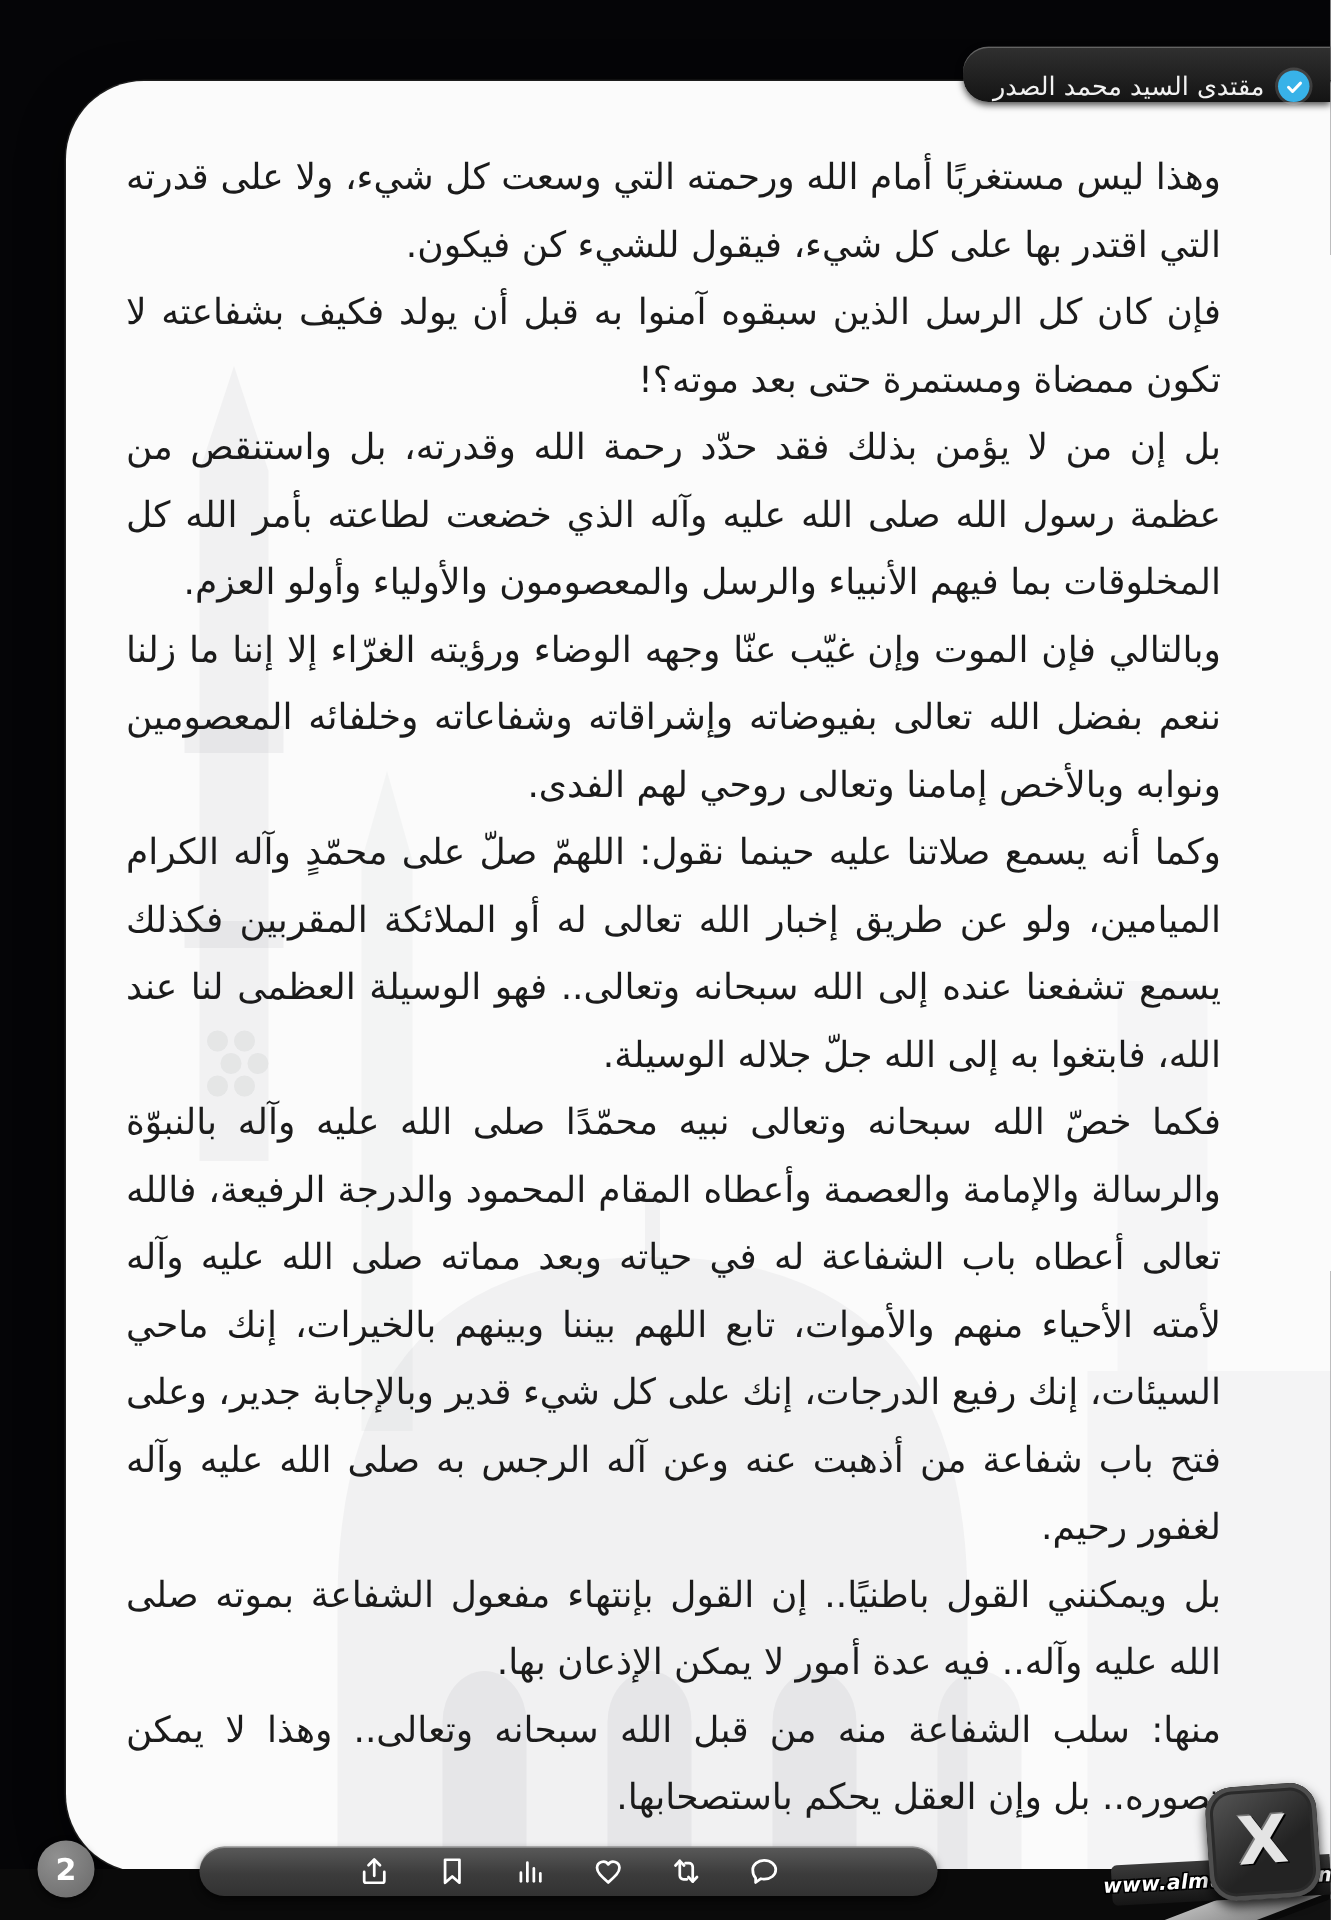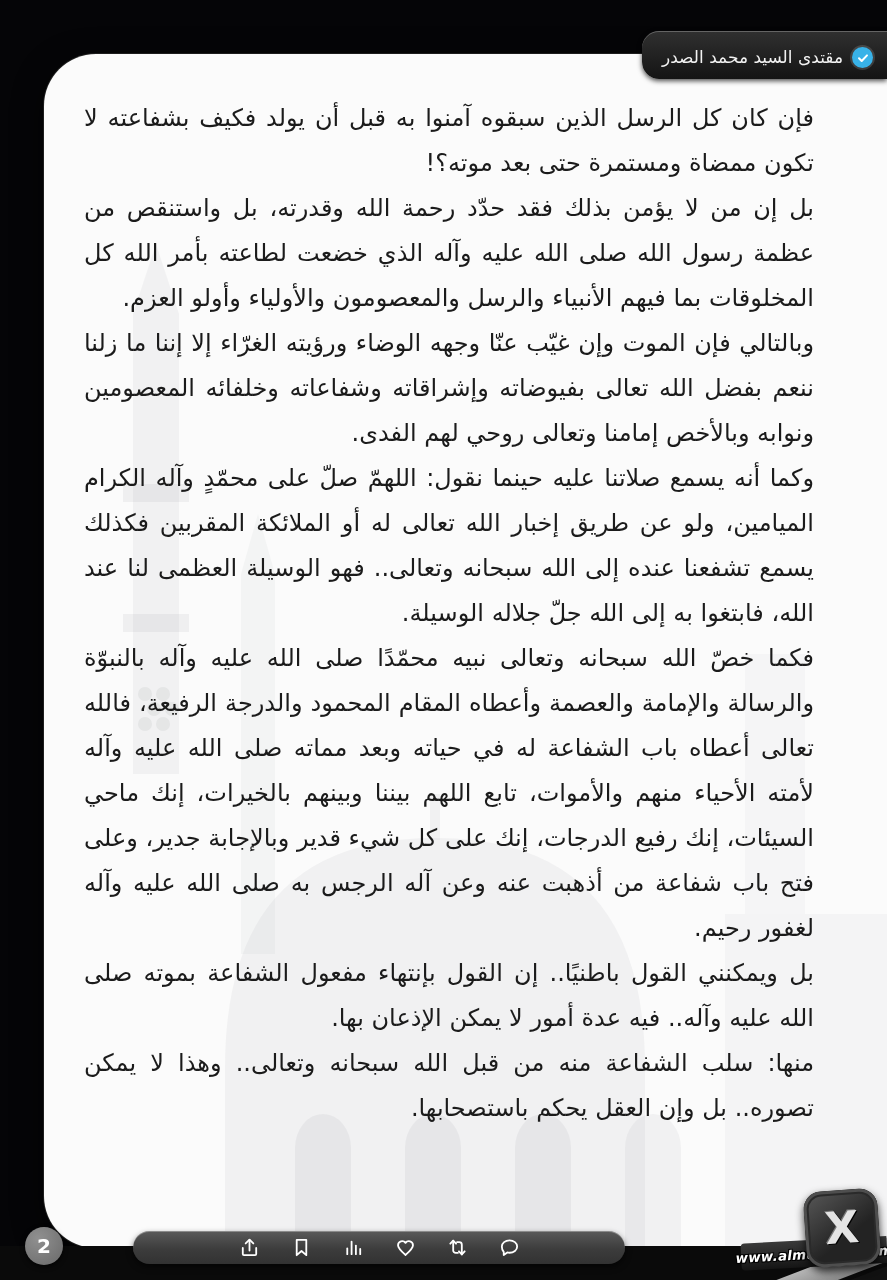--- a/index.html
+++ b/index.html
@@ -12,22 +12,22 @@
   .card{
     position:absolute;left:44px;top:54px;right:-46px;height:1194px;
     background:#fbfbfb;border-radius:52px;
     box-shadow:0 0 0 1px #1d1d1d, 0 8px 30px rgba(0,0,0,.6);
     z-index:1;overflow:hidden;
   }
   .watermark{position:absolute;left:0;top:0;width:100%;height:100%;pointer-events:none;}
   
   .header-pill{
     position:absolute;top:31px;right:0;height:32px;z-index:6;
-    display:flex;flex-direction:row-reverse;align-items:flex-start;gap:9px;
-    padding:16px 14px 0 20px;direction:rtl;
+    display:flex;flex-direction:row-reverse;align-items:flex-end;gap:9px;
+    padding:5px 14px 0 20px;direction:rtl;
     background:linear-gradient(#303030,#141414);
     border-radius:17px 0 0 17px;
     box-shadow:inset 0 1px 0 rgba(255,255,255,.25), 0 2px 5px rgba(0,0,0,.7);
   }
   .channel-name{color:#f2f2f2;font-size:17px;letter-spacing:.2px;}
   .verified{
     width:21px;height:21px;border-radius:50%;background:#38b2e8;
     display:flex;align-items:center;justify-content:center;flex:0 0 auto;
     box-shadow:0 0 0 2px rgba(255,255,255,.15);
   }
@@ -134,20 +134,21 @@
 <div class="header-pill">
   <span class="channel-name">مقتدى السيد محمد الصدر</span>
   <span class="verified">
     <svg width="12" height="12" viewBox="0 0 12 12">
         <path d="M2 6.2 L4.7 9 L10 3.4" fill="none" stroke="#fff" stroke-width="2" stroke-linecap="round" stroke-linejoin="round"></path>
       </svg>
   </span>
 </div>
 
 <div class="content">
+  <p>وهذا ليس مستغربًا أمام الله ورحمته التي وسعت كل شيء، ولا على قدرته التي اقتدر بها على كل شيء، فيقول للشيء كن فيكون.</p>
   <p>فإن كان كل الرسل الذين سبقوه آمنوا به قبل أن يولد فكيف بشفاعته لا تكون ممضاة ومستمرة حتى بعد موته؟!</p>
   <p>بل إن من لا يؤمن بذلك فقد حدّد رحمة الله وقدرته، بل واستنقص من عظمة رسول الله صلى الله عليه وآله الذي خضعت لطاعته بأمر الله كل المخلوقات بما فيهم الأنبياء والرسل والمعصومون والأولياء وأولو العزم.</p>
   <p>وبالتالي فإن الموت وإن غيّب عنّا وجهه الوضاء ورؤيته الغرّاء إلا إننا ما زلنا ننعم بفضل الله تعالى بفيوضاته وإشراقاته وشفاعاته وخلفائه المعصومين ونوابه وبالأخص إمامنا وتعالى روحي لهم الفدى.</p>
   <p>وكما أنه يسمع صلاتنا عليه حينما نقول: اللهمّ صلّ على محمّدٍ وآله الكرام الميامين، ولو عن طريق إخبار الله تعالى له أو الملائكة المقربين فكذلك يسمع تشفعنا عنده إلى الله سبحانه وتعالى.. فهو الوسيلة العظمى لنا عند الله، فابتغوا به إلى الله جلّ جلاله الوسيلة.</p>
   <p>فكما خصّ الله سبحانه وتعالى نبيه محمّدًا صلى الله عليه وآله بالنبوّة والرسالة والإمامة والعصمة وأعطاه المقام المحمود والدرجة الرفيعة، فالله تعالى أعطاه باب الشفاعة له في حياته وبعد مماته صلى الله عليه وآله لأمته الأحياء منهم والأموات، تابع اللهم بيننا وبينهم بالخيرات، إنك ماحي السيئات، إنك رفيع الدرجات، إنك على كل شيء قدير وبالإجابة جدير، وعلى فتح باب شفاعة من أذهبت عنه وعن آله الرجس به صلى الله عليه وآله لغفور رحيم.</p>
   <p>بل ويمكنني القول باطنيًا.. إن القول بإنتهاء مفعول الشفاعة بموته صلى الله عليه وآله.. فيه عدة أمور لا يمكن الإذعان بها.</p>
   <p>منها: سلب الشفاعة منه من قبل الله سبحانه وتعالى.. وهذا لا يمكن تصوره.. بل وإن العقل يحكم باستصحابها.</p>
 </div>
 
 <div class="corner-wedge"></div>

